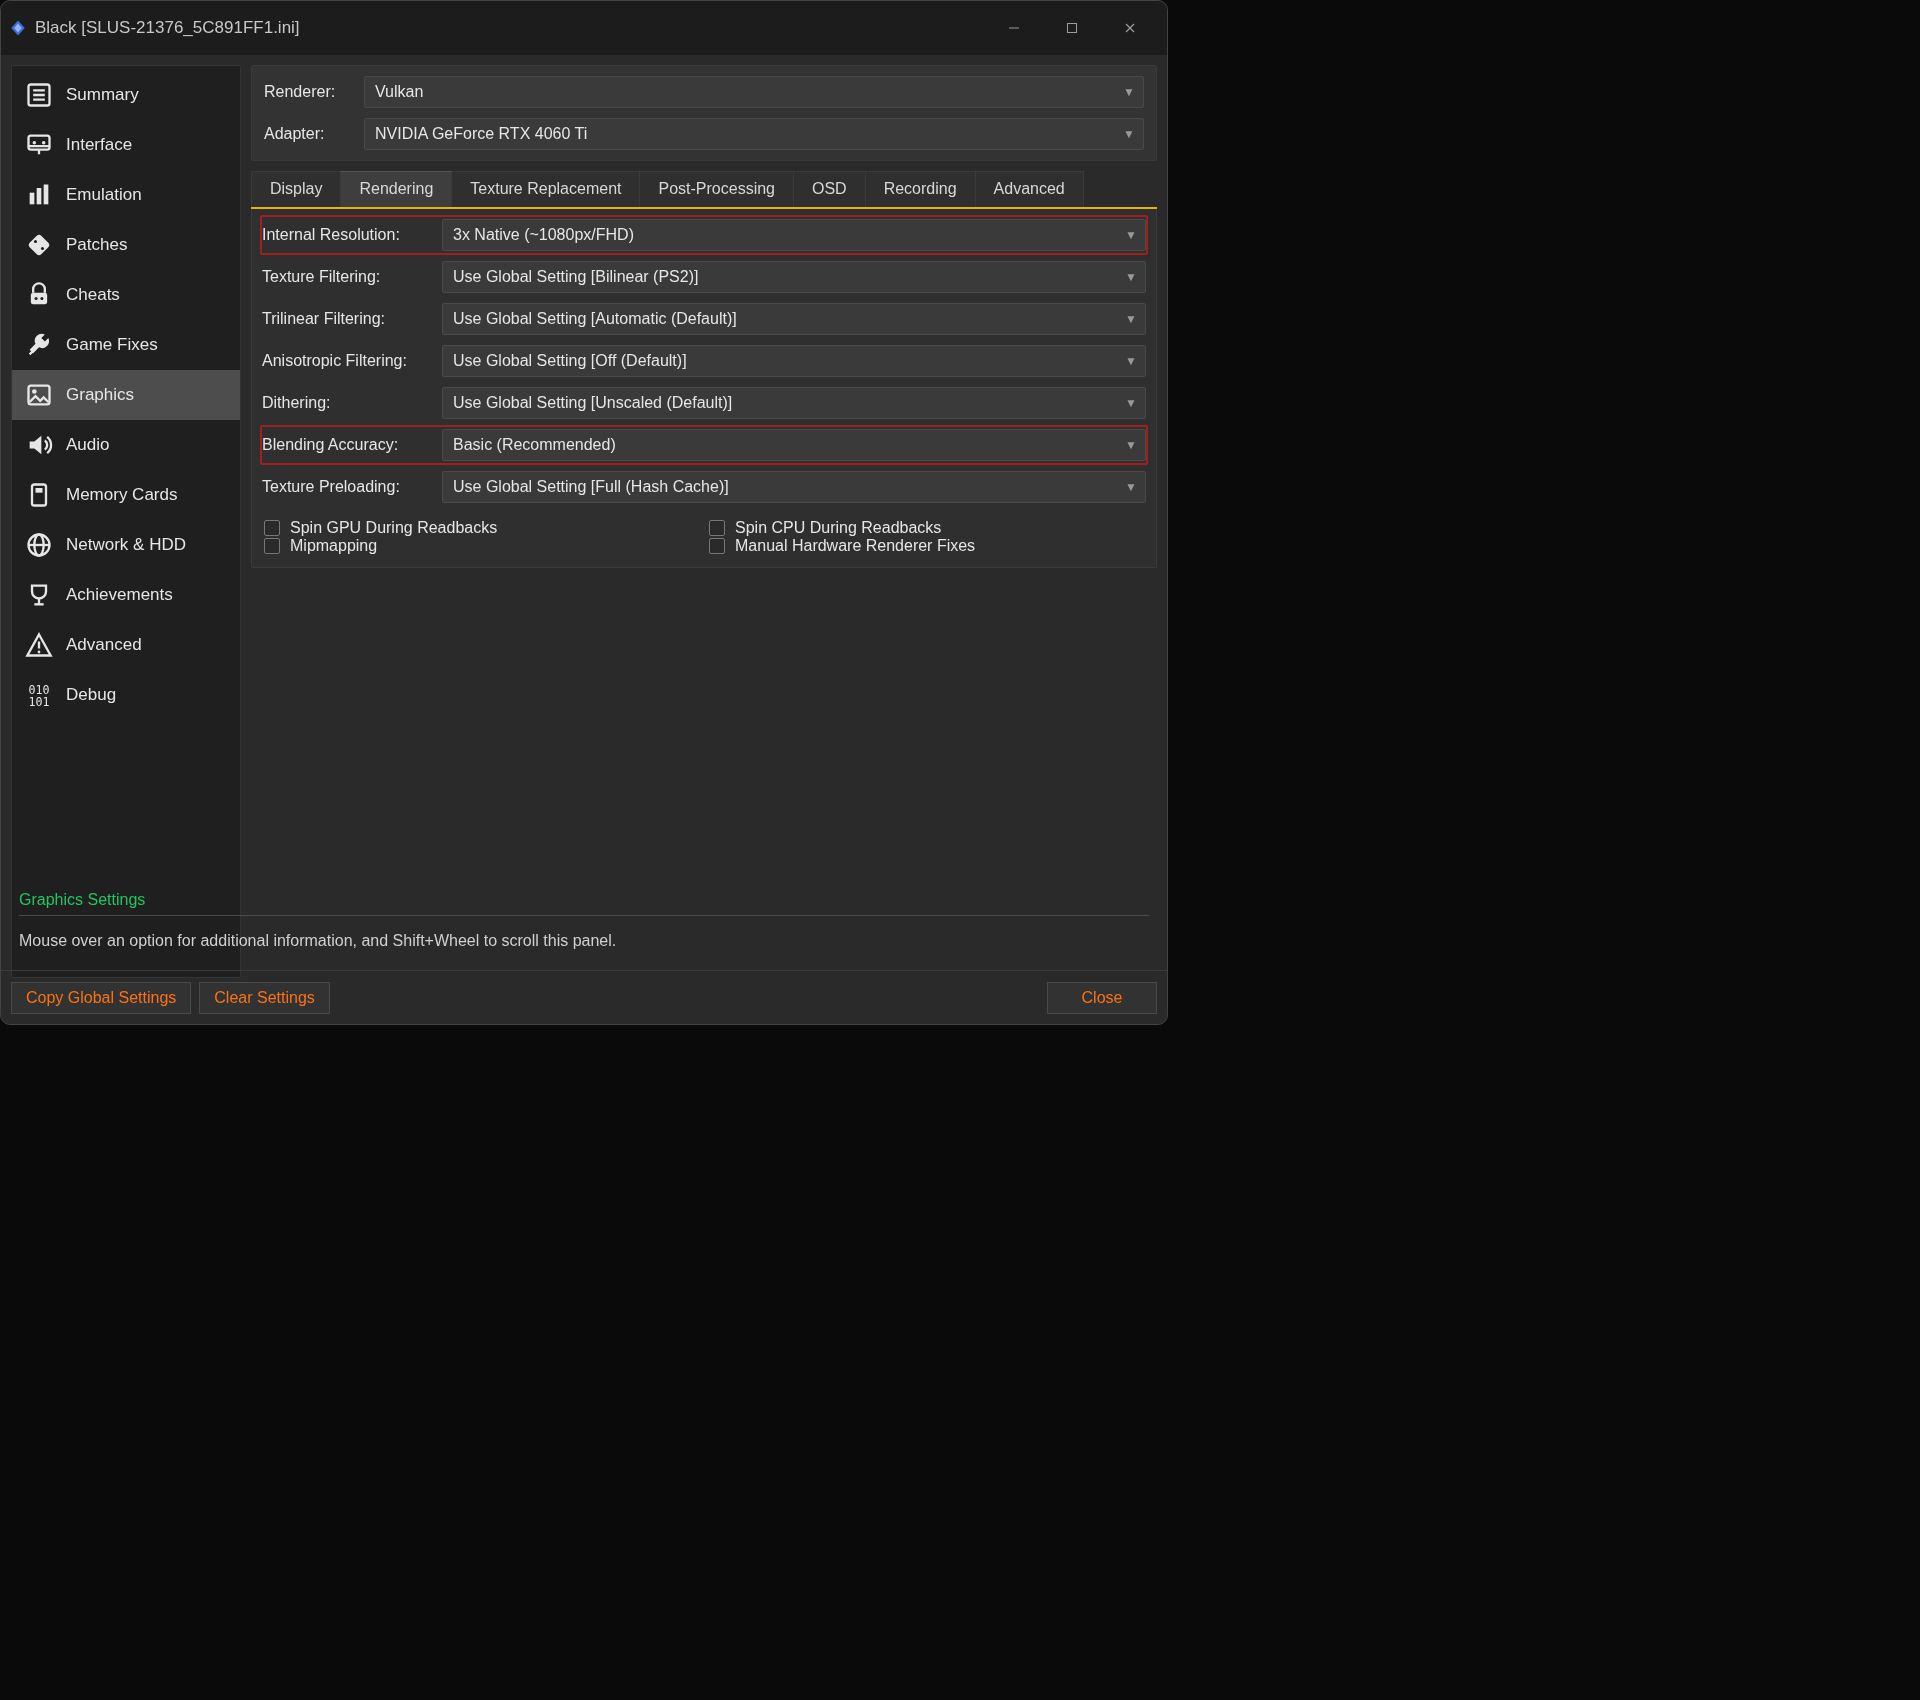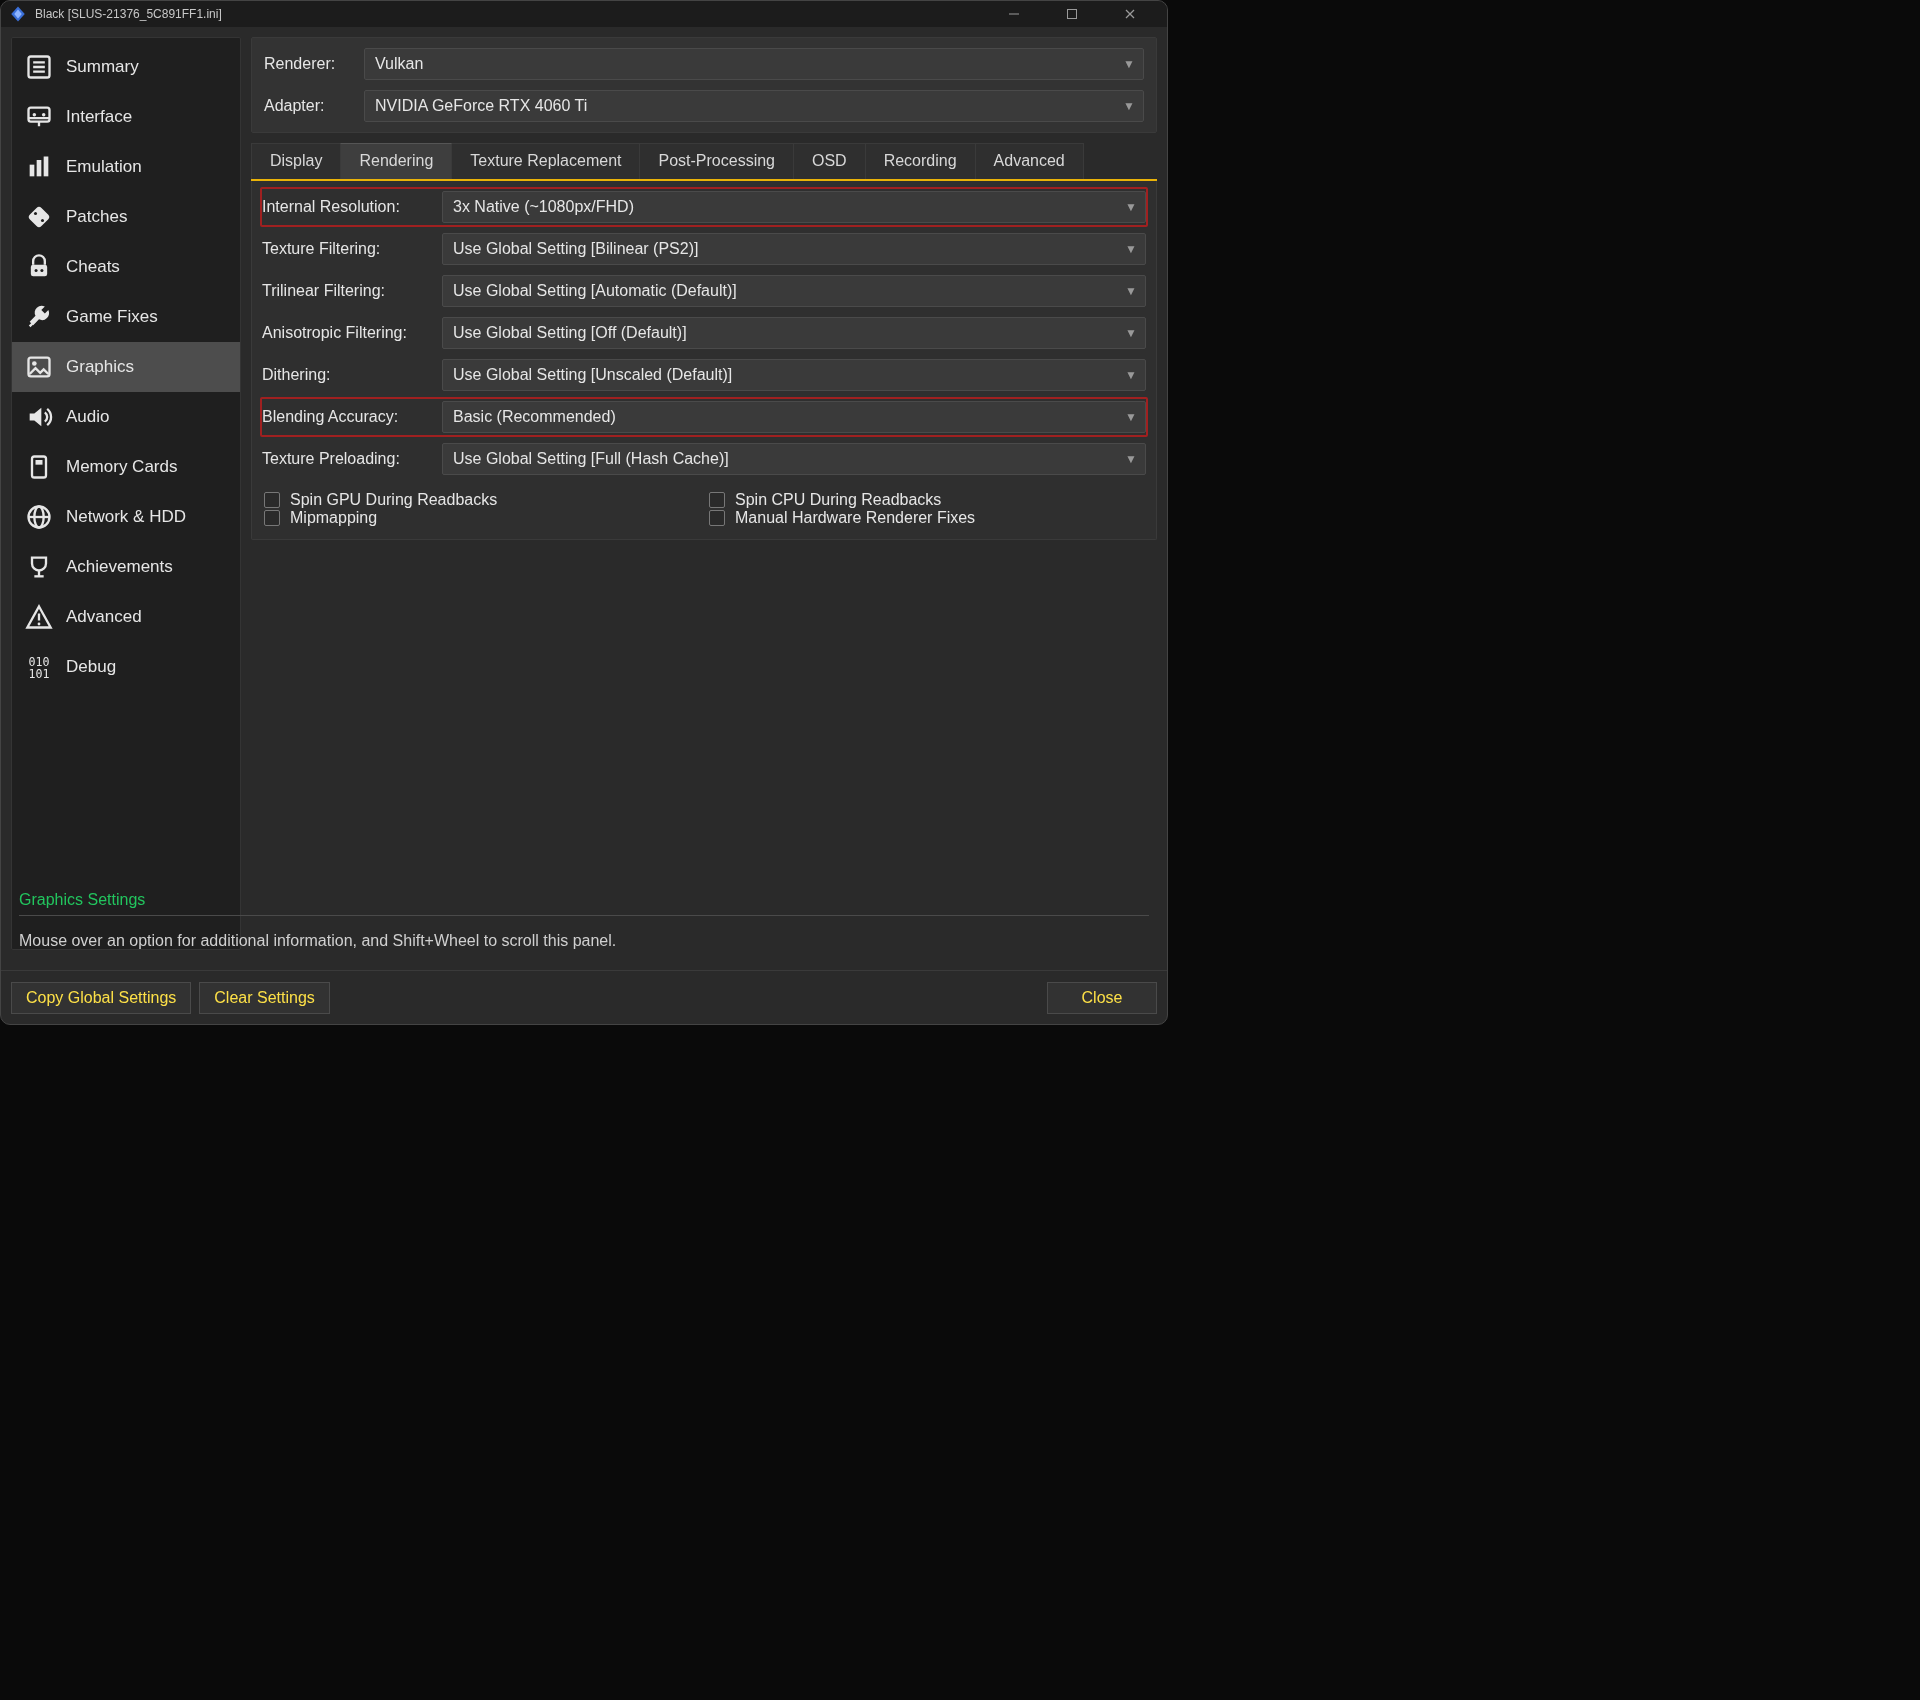--- a/index.html
+++ b/index.html
@@ -16,21 +16,21 @@
     --border-light:#5a5a5a;
     --highlight:#a02020;
     --selected:#4d4d4d;
     --tab-active:#3e3e3e;
     --tab-inactive:#2f2f2f;
   }
   *{box-sizing:border-box;}
   html,body{margin:0;padding:0;width:1920px;height:1700px;background:#0a0a0a;font-family:"Segoe UI",Tahoma,sans-serif;color:var(--fg);font-size:25px;}
   .window{position:relative;width:1168px;height:1025px;margin:0;background:var(--bg);border:1px solid #444;border-radius:10px;overflow:hidden;}
   
-  .titlebar{height:26px;background:var(--bg-titlebar);display:flex;align-items:center;padding:0 8px;font-size:12px;color:#c8c8c8;}
+  .titlebar{height:54px;background:var(--bg-titlebar);display:flex;align-items:center;padding:0 8px;font-size:17px;color:#c8c8c8;}
   .titlebar .icon{width:18px;height:18px;margin-right:8px;display:flex;align-items:center;justify-content:center;}
   .titlebar .title{flex:0 0 auto;}
   .titlebar .spacer{flex:1;}
   .winbtn{width:58px;height:38px;display:flex;align-items:center;justify-content:center;color:#9a9a9a;}
   .winbtn svg{width:12px;height:12px;}
   
   .body{display:flex;height:calc(1025px - 38px - 54px);padding:10px;gap:10px;}
   .sidebar{width:230px;background:#1f1f1f;border:1px solid #343434;border-radius:2px;display:flex;flex-direction:column;padding:4px 0;}
   .side-item{display:flex;align-items:center;gap:12px;padding:10px 12px;font-size:17px;color:#e6e6e6;cursor:default;}
   .side-item .si-icon{width:30px;height:30px;display:flex;align-items:center;justify-content:center;}
@@ -49,21 +49,21 @@
   .row.hl{outline:2px solid var(--highlight);outline-offset:-2px;border-radius:2px;}
   .checkgrid{display:grid;grid-template-columns:1fr 1fr;gap:0 10px;margin-top:10px;padding:0 4px;font-size:16px;}
   .chk{display:flex;align-items:center;gap:10px;}
   .chkbox{width:16px;height:16px;border:1px solid #777;background:#2a2a2a;border-radius:2px;}
   
   .help{position:absolute;left:10px;right:10px;bottom:54px;background:transparent;padding:6px 8px 18px 8px;font-size:16px;color:#d0d0d0;}
   .help h4{margin:0 0 6px 0;font-size:16px;font-weight:400;color:#22c55e;border-bottom:1px solid #4a4a4a;padding-bottom:6px;}
   .help p{margin:14px 0 0 0;line-height:1.4;}
   
   .bottom{position:absolute;left:0;right:0;bottom:0;height:54px;display:flex;align-items:center;padding:0 10px;gap:8px;border-top:1px solid #3a3a3a;}
-  .btn{background:#323232;border:1px solid #4a4a4a;border-radius:0;padding:6px 14px;font-size:16px;color:#fde047;min-width:90px;text-align:center;}
+  .btn{background:#323232;border:1px solid #4a4a4a;border-radius:0;padding:6px 14px;font-size:16px;color:#f97316;min-width:90px;text-align:center;}
   .spacer-flex{flex:1;}
   
   .si-icon svg{width:28px;height:28px;fill:#e6e6e6;}
 </style>
 </head>
 <body>
 
 <div class="window">
 
   <div class="titlebar">

